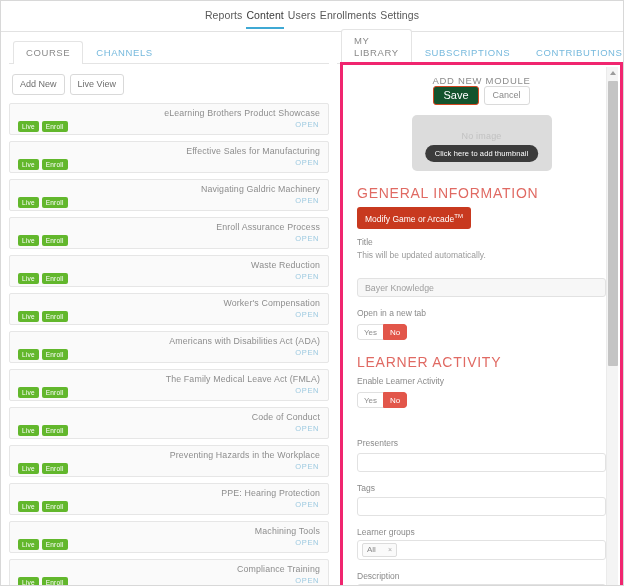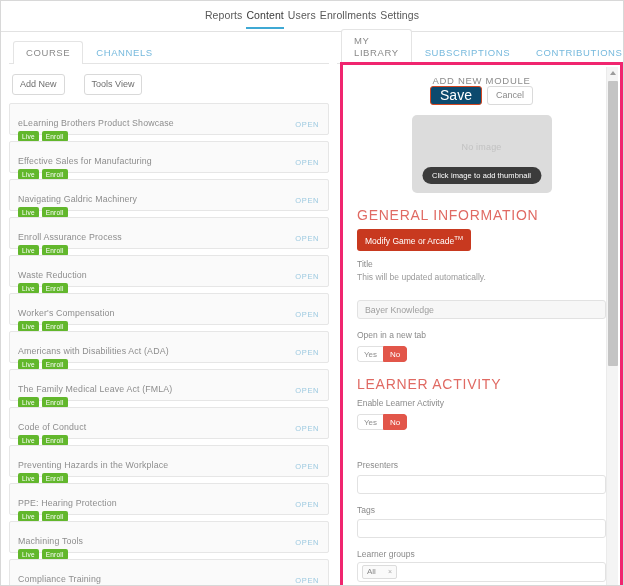--- a/index.html
+++ b/index.html
@@ -79,21 +79,21 @@
   .tab.active {
     color: #8a8a8a;
     background: #fff;
     border-color: #e4e4e4;
     border-radius: 3px 3px 0 0;
   }
 
   
   .toolbar {
     display: flex;
-    gap: 19px;
+    gap: 5px;
     margin: 10px 0 8px 3px;
   }
   .tb-btn {
     font-size: 9px;
     color: #6e6e6e;
     background: #fff;
     border: 1px solid #d9d9d9;
     border-radius: 3px;
     padding: 4px 7px;
     cursor: pointer;
@@ -104,23 +104,24 @@
   
   .course-list {
     margin-top: 2px;
   }
   .course-card {
     border: 1px solid #e6e6e6;
     background: #fafafa;
     border-radius: 2px;
     height: 32px;
     margin-bottom: 6px;
-    padding: 14px 8px 0 8px;
+    padding: 4px 8px 0 8px;
     position: relative;
     cursor: pointer;
+    text-align: right;
   }
   .course-title {
     font-size: 8.8px;
     color: #8d8d8d;
     line-height: 10px;
     letter-spacing: .15px;
   }
   .badges { display: flex; gap: 3px; margin-top: 3px; }
   .badge {
     font-size: 6.5px;
@@ -165,44 +166,44 @@
     margin-bottom: 10px;
     flex-direction: column;
   }
   .panel-title {
     font-size: 9.5px;
     color: #8c8c8c;
     letter-spacing: .7px;
   }
   .head-btns { display: flex; gap: 5px; }
   .btn-save {
-    font-size: 14px;
+    font-size: 11px;
     color: #fff;
-    background: #0c4a6e;
+    background: #14532d;
     border: 1px solid #d44721;
     border-radius: 3px;
     padding: 3px 9px;
     cursor: pointer;
     line-height: 11px;
   }
   .btn-cancel {
     font-size: 9px;
     color: #8a8a8a;
     background: #fff;
     border: 1px solid #dadada;
     border-radius: 3px;
     padding: 3px 8px;
     cursor: pointer;
     line-height: 11px;
   }
 
   
   .thumb-wrap { display: flex; justify-content: center; margin-bottom: 14px; }
   .thumb {
-    width: 140px; height: 78px;
+    width: 140px; height: 56px;
     background: #dcdcdc;
     border-radius: 5px;
     position: relative;
     display: flex;
     align-items: center;
     justify-content: center;
     cursor: pointer;
   }
   .thumb-noimg {
     font-size: 9px;
@@ -377,21 +378,21 @@
 
     <div class="left-col">
 
       <div class="tabstrip">
         <div class="tab active">COURSE</div>
         <div class="tab">CHANNELS</div>
       </div>
 
       <div class="toolbar">
         <div class="tb-btn">Add New</div>
-        <div class="tb-btn">Tools View</div>
+        <div class="tb-btn">Live View</div>
       </div>
 
       <div class="course-list" id="course-list">
           <div class="course-card">
             <div class="course-title">eLearning Brothers Product Showcase</div>
             <div class="badges">
               <span class="badge">Live</span>
               <span class="badge">Enroll</span>
             </div>
             <div class="open-link">OPEN</div>
@@ -510,21 +511,21 @@
             <div class="panel-title">ADD NEW MODULE</div>
             <div class="head-btns">
               <div class="btn-save">Save</div>
               <div class="btn-cancel">Cancel</div>
             </div>
           </div>
 
           <div class="thumb-wrap">
             <div class="thumb">
               <div class="thumb-noimg">No image</div>
-              <div class="thumb-btn">Click image to add thumbnail</div>
+              <div class="thumb-btn">Click here to add thumbnail</div>
             </div>
           </div>
 
           <div class="section-head">GENERAL INFORMATION</div>
 
           <div class="btn-modify"><span>Modify Game or Arcade</span><sup>TM</sup></div>
 
           <div class="f-label">Title</div>
           <div class="f-help">This will be updated automatically.</div>
           <input class="f-input" value="Bayer Knowledge" style="">

